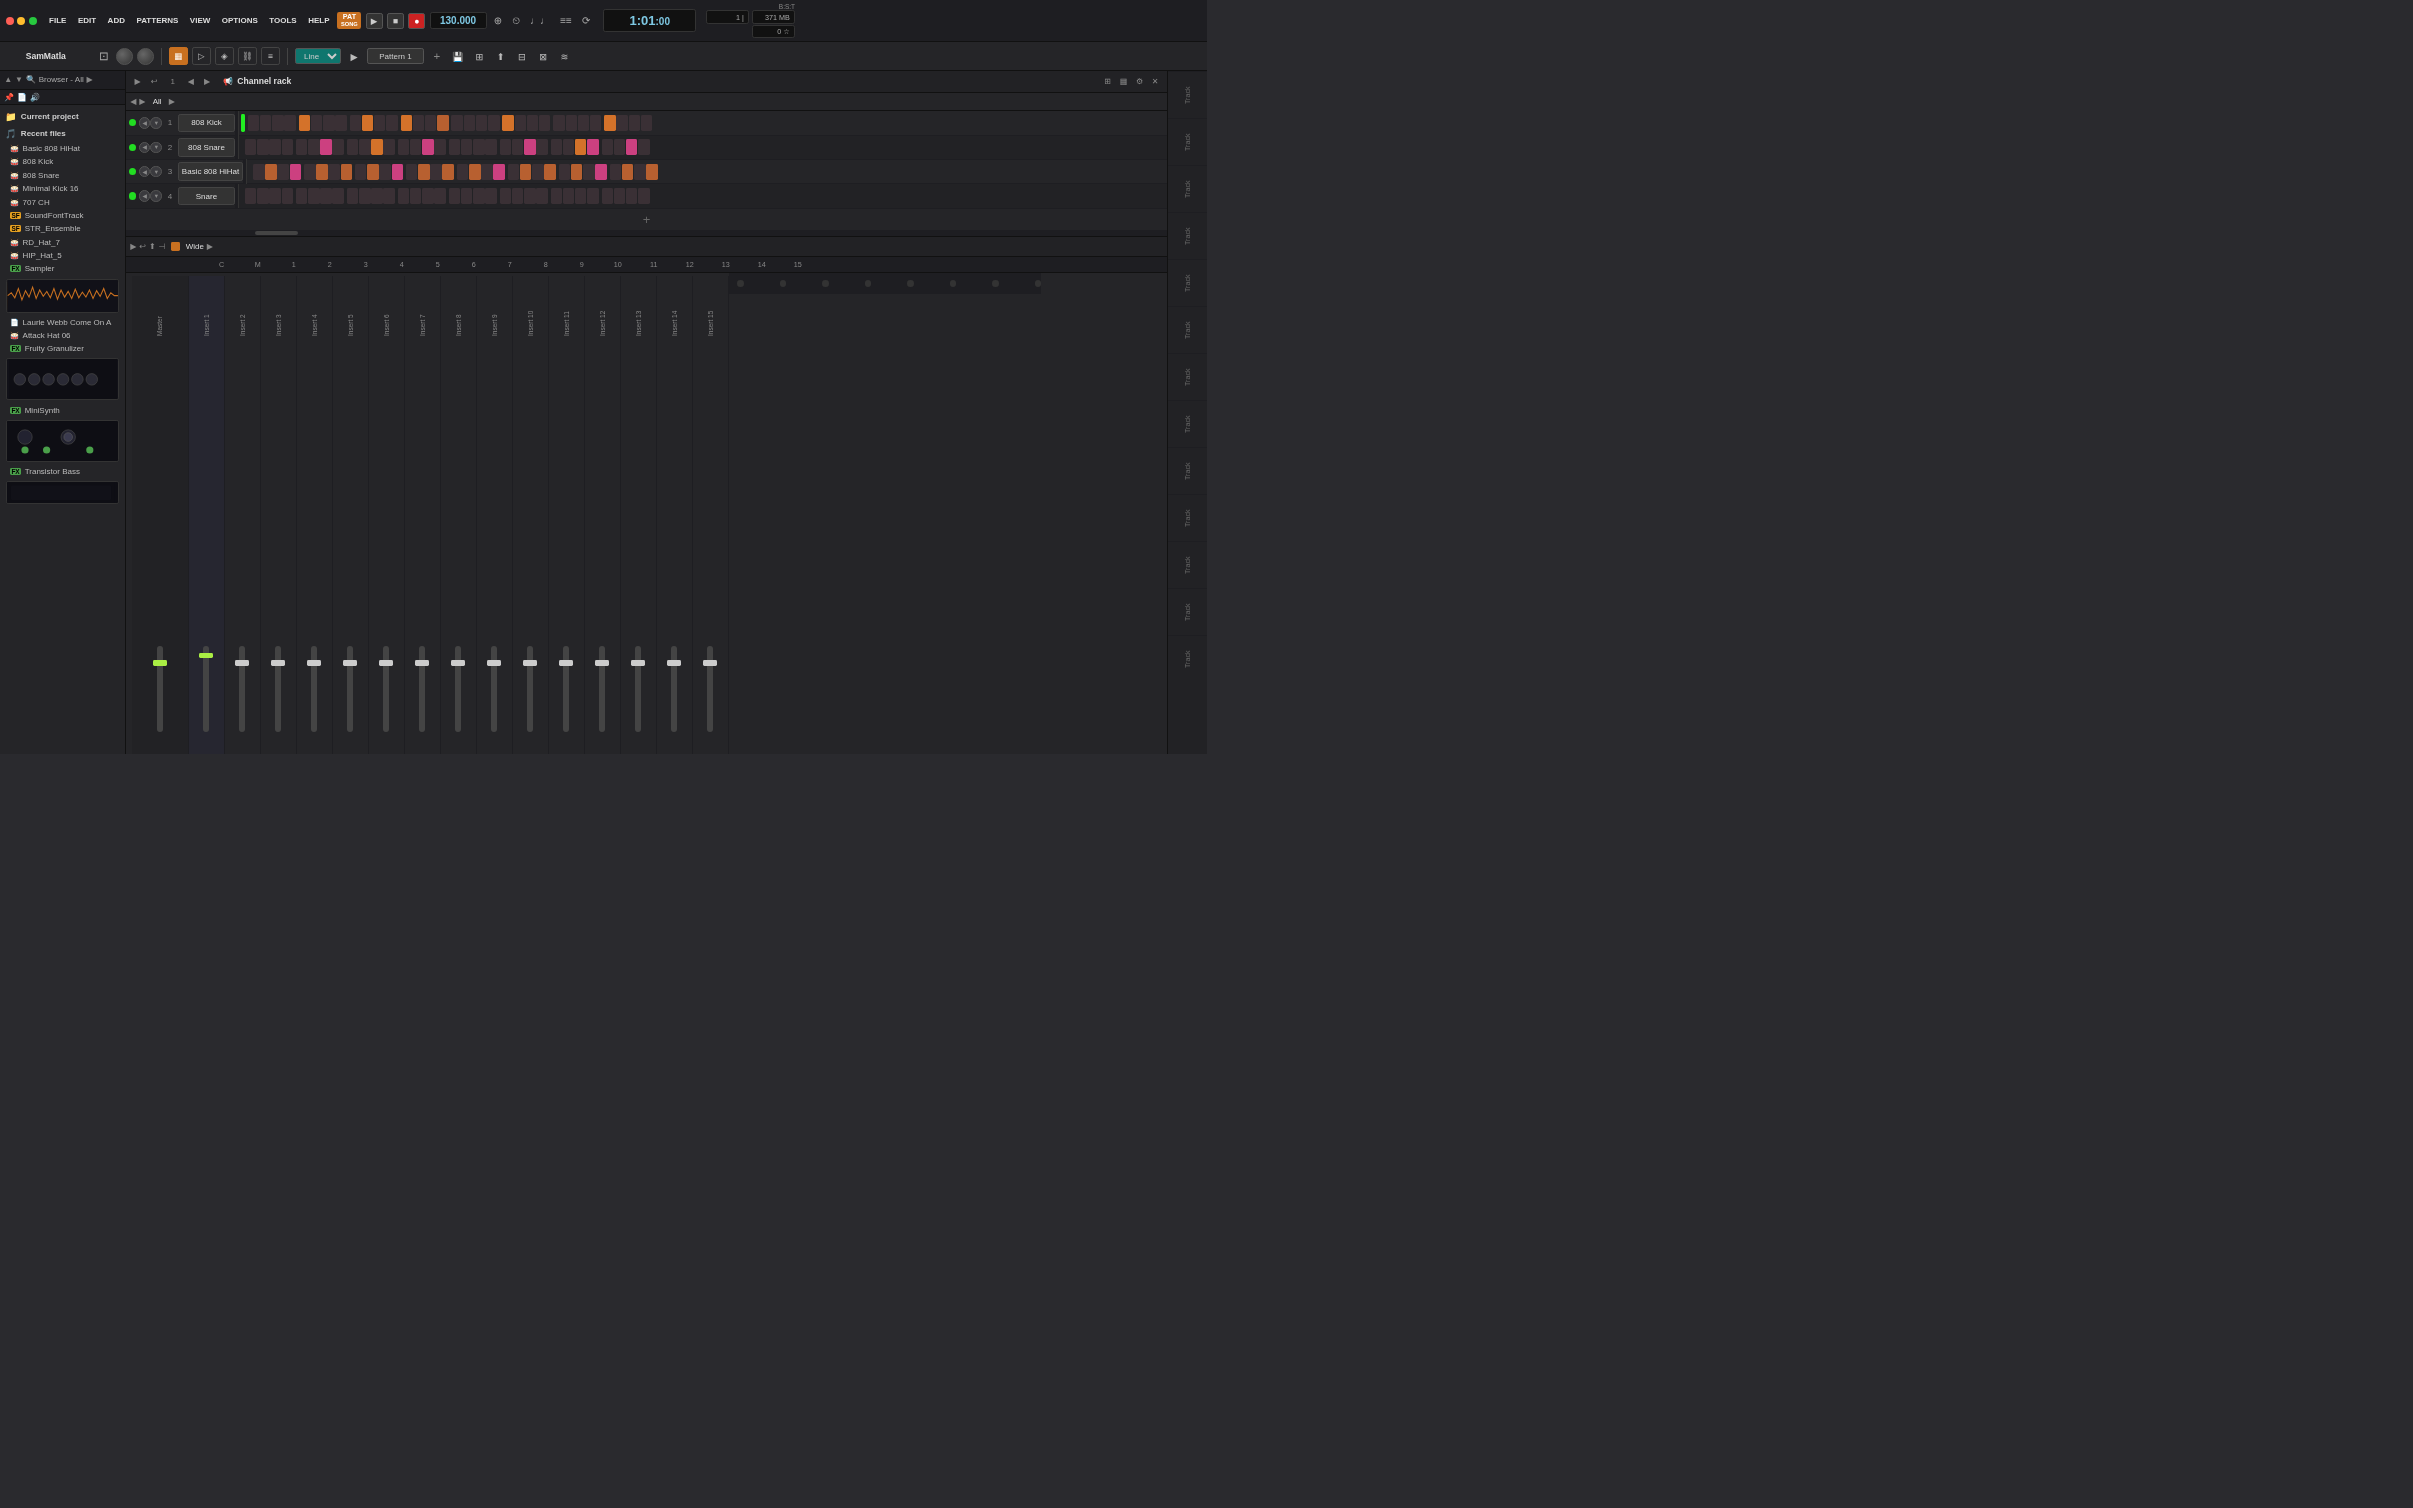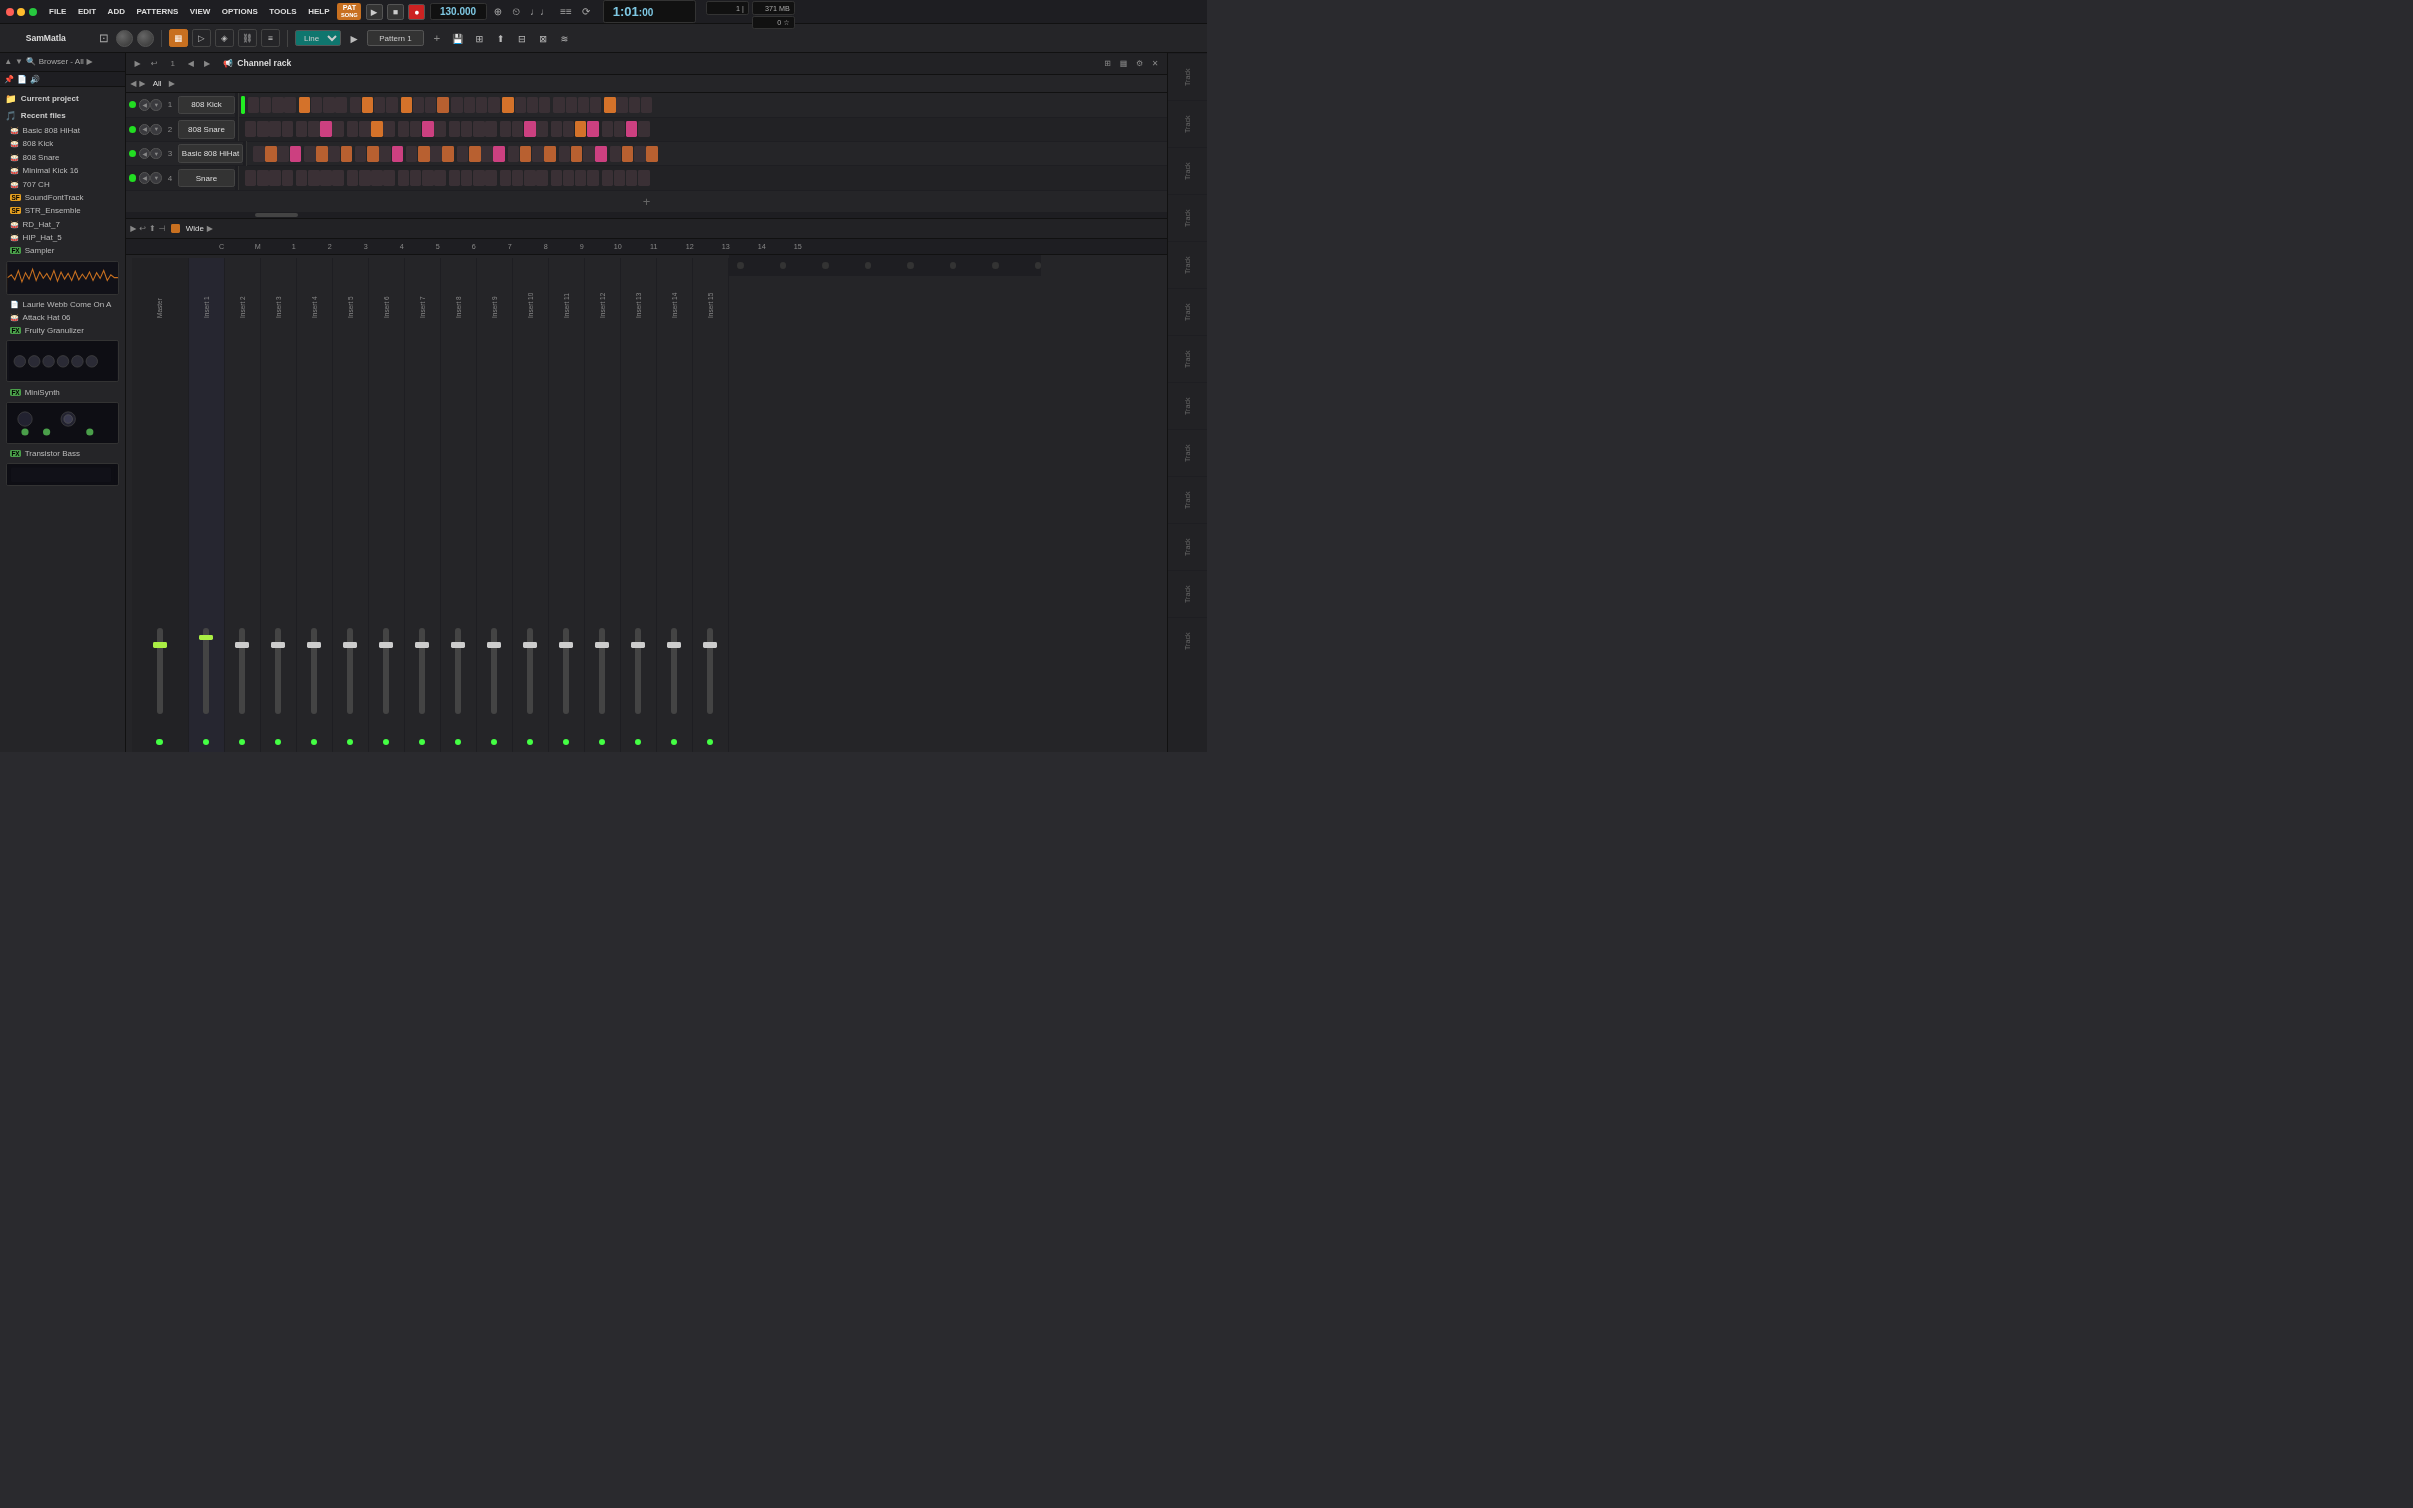--- a/index.html
+++ b/index.html
@@ -9,21 +9,21 @@
       background: #2a2a2e;
       font-family: 'Arial', sans-serif;
       font-size: 8px;
       color: #ccc;
       overflow: hidden;
       user-select: none;
     }
 
     
     #titlebar {
-      height: 24px;
+      height: 42px;
       background: #1e1e22;
       display: flex;
       align-items: center;
       padding: 0 5.7px;
       gap: 4.3px;
       border-bottom: 0.7px solid #111;
     }
     .traffic-lights { display: flex; gap: 3.6px; align-items: center; margin-right: 4.3px; }
     .tl { width: 8px; height: 8px; border-radius: 50%; }
     .tl-red { background: #ff5f56; }
@@ -83,20 +83,21 @@
     .time-display {
       background: #111;
       color: #7ec8e3;
       font-size: 13px;
       font-weight: bold;
       padding: 2.9px 8.6px;
       border-radius: 2.2px;
       border: 0.7px solid #333;
       margin: 0 5.7px;
       min-width: 93px;
+      text-align: center;
     }
     .bst-display {
       font-size: 6.5px;
       color: #888;
       text-align: right;
     }
     .info-display {
       background: #111;
       color: #aaa;
       font-size: 7.2px;

